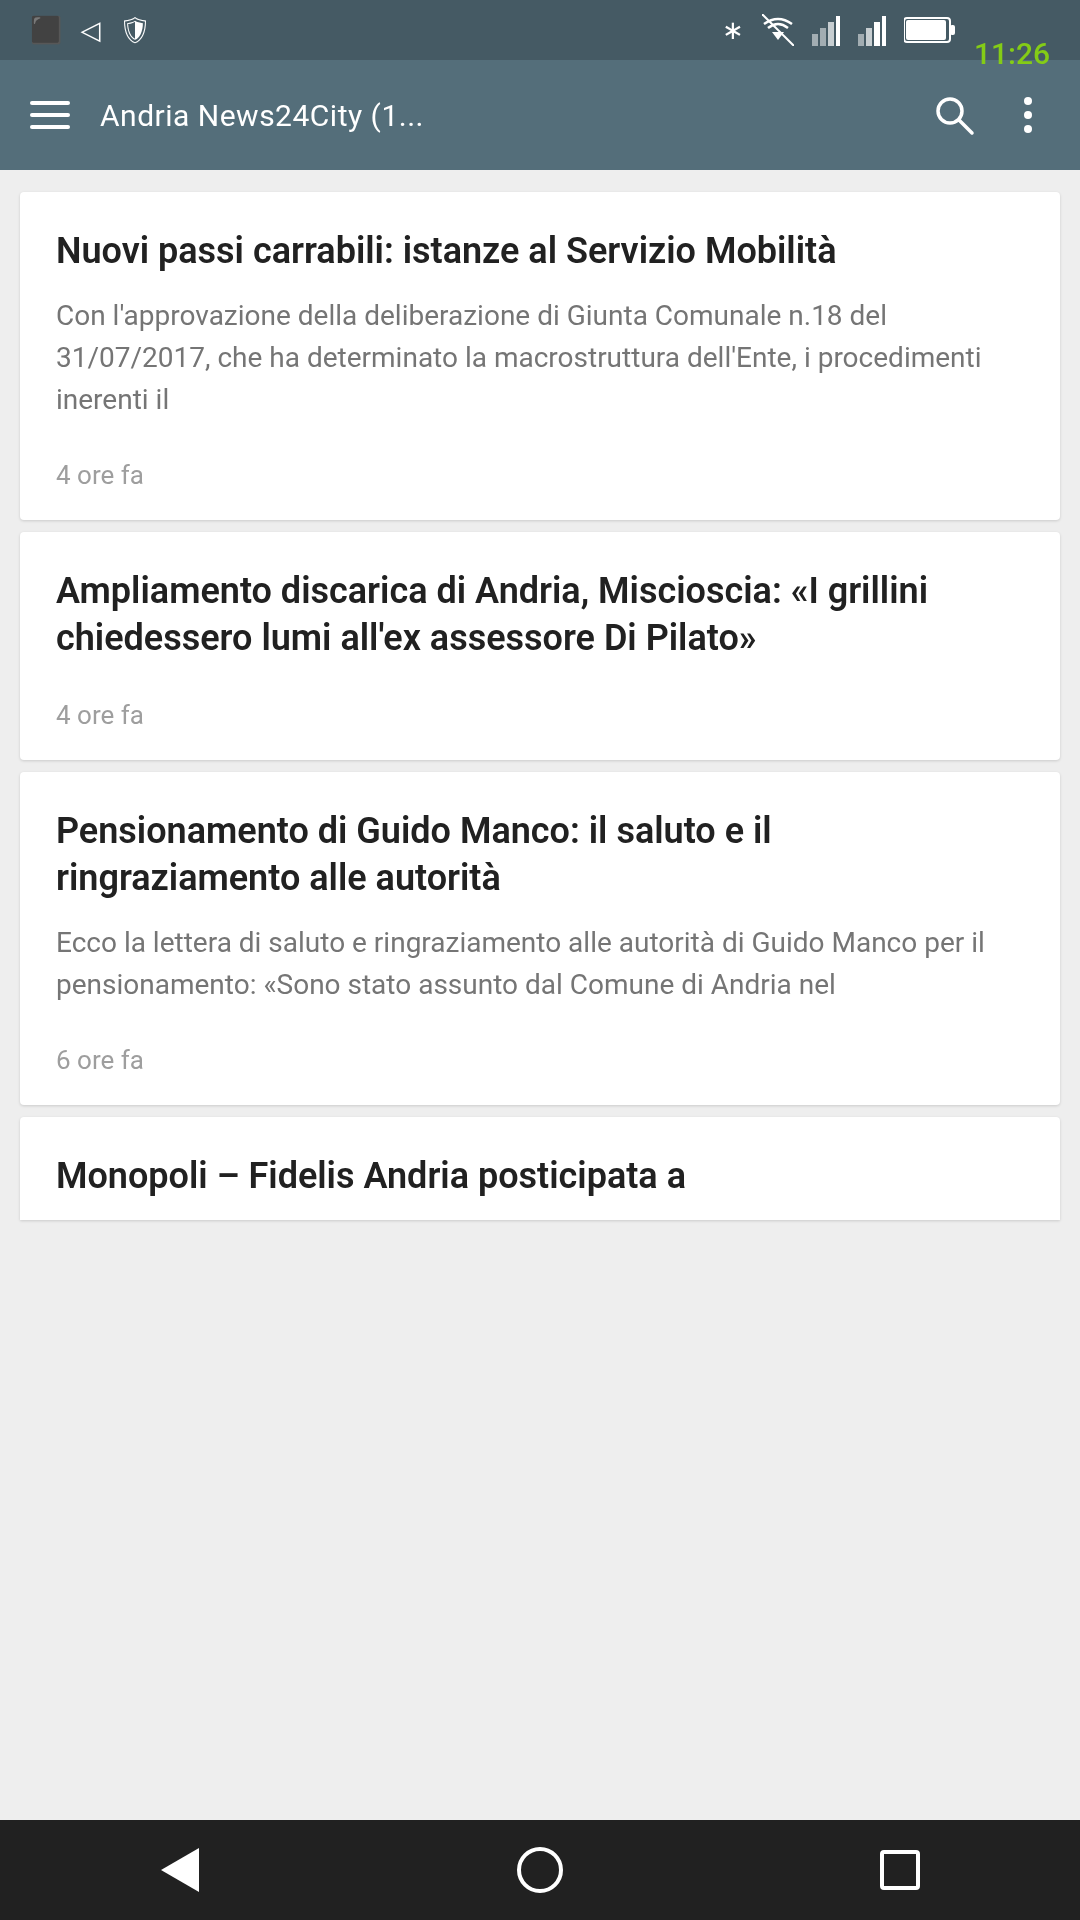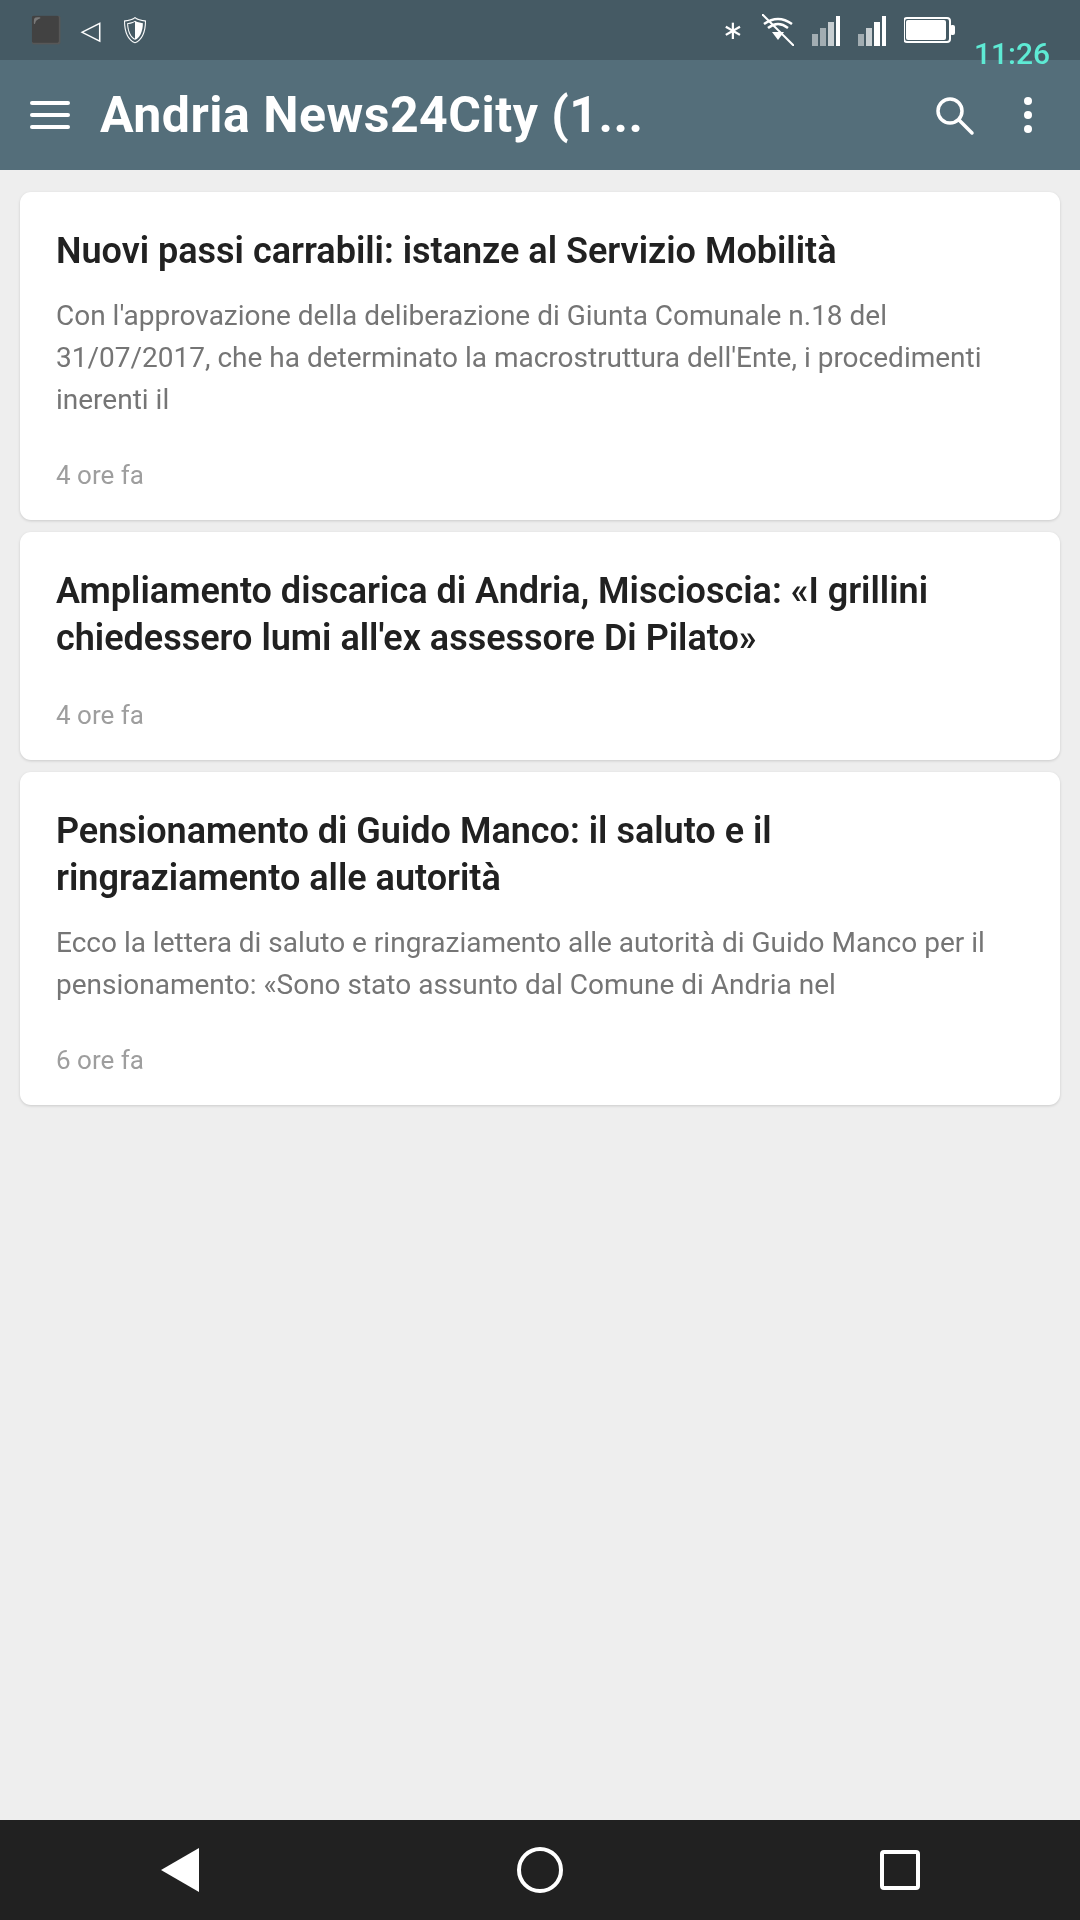--- a/index.html
+++ b/index.html
@@ -42,42 +42,42 @@
       font-size: 28px;
       font-weight: 500;
     }
 
     .status-icon {
       color: white;
       font-size: 26px;
     }
 
     .status-time {
-      color: #5eead4;
+      color: #84cc16;
       font-size: 30px;
       font-weight: 500;
       margin-top: 46px;
     }
 
     
     .app-bar {
       width: 100%;
       height: 110px;
       background: #546e7a;
       display: flex;
       align-items: center;
       padding: 0 30px;
       gap: 30px;
     }
 
     .app-bar-title {
       flex: 1;
       color: white;
-      font-size: 50px;
-      font-weight: 700;
+      font-size: 30px;
+      font-weight: 400;
       letter-spacing: 0.5px;
     }
 
     .hamburger-icon {
       display: flex;
       flex-direction: column;
       gap: 8px;
       cursor: pointer;
     }
 
@@ -95,21 +95,21 @@
       height: calc(1920px - 60px - 110px - 100px);
       background: #eeeeee;
       overflow: hidden;
       padding: 10px 0;
     }
 
     
     .news-card {
       background: white;
       margin: 12px 20px;
-      border-radius: 11px;
+      border-radius: 4px;
       padding: 36px 36px 30px;
       box-shadow: 0 1px 3px rgba(0,0,0,0.15);
     }
 
     .news-title {
       font-size: 36px;
       font-weight: 600;
       color: #212121;
       line-height: 1.3;
       margin-bottom: 20px;
@@ -258,20 +258,23 @@
     <div class="news-title">Ampliamento discarica di Andria, Miscioscia: «I grillini chiedessero lumi all'ex assessore Di Pilato»</div>
     <div class="news-time">4 ore fa</div>
   </div>
 
   <div class="news-card">
     <div class="news-title">Pensionamento di Guido Manco: il saluto e il ringraziamento alle autorità</div>
     <div class="news-excerpt">Ecco la lettera di saluto e ringraziamento alle autorità di Guido Manco per il pensionamento: «Sono stato assunto dal Comune di Andria nel</div>
     <div class="news-time">6 ore fa</div>
   </div>
 
+  <div class="news-card-partial">
+    <div class="news-title-partial">Monopoli – Fidelis Andria posticipata a</div>
+  </div>
 
 </div>
 
 <div class="bottom-nav">
   <div class="nav-btn">
     <div class="icon-back"></div>
   </div>
   <div class="nav-btn">
     <div class="icon-home"></div>
   </div>

